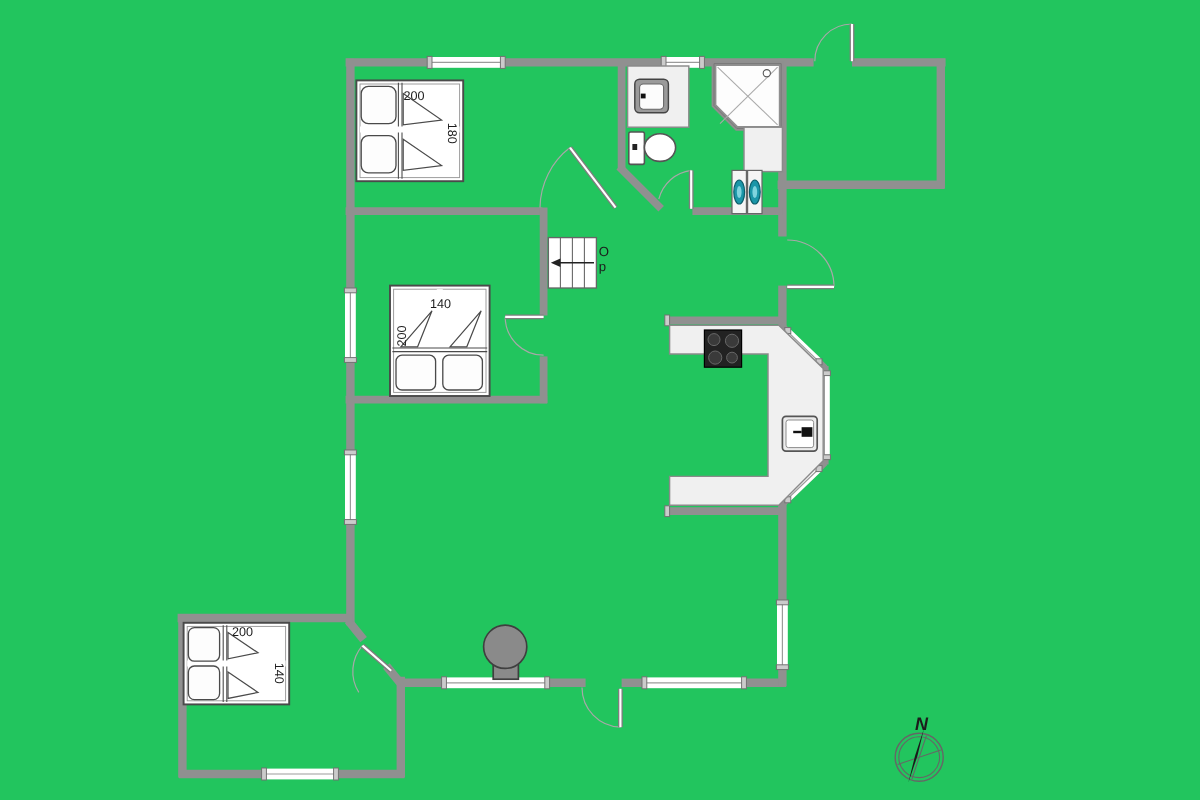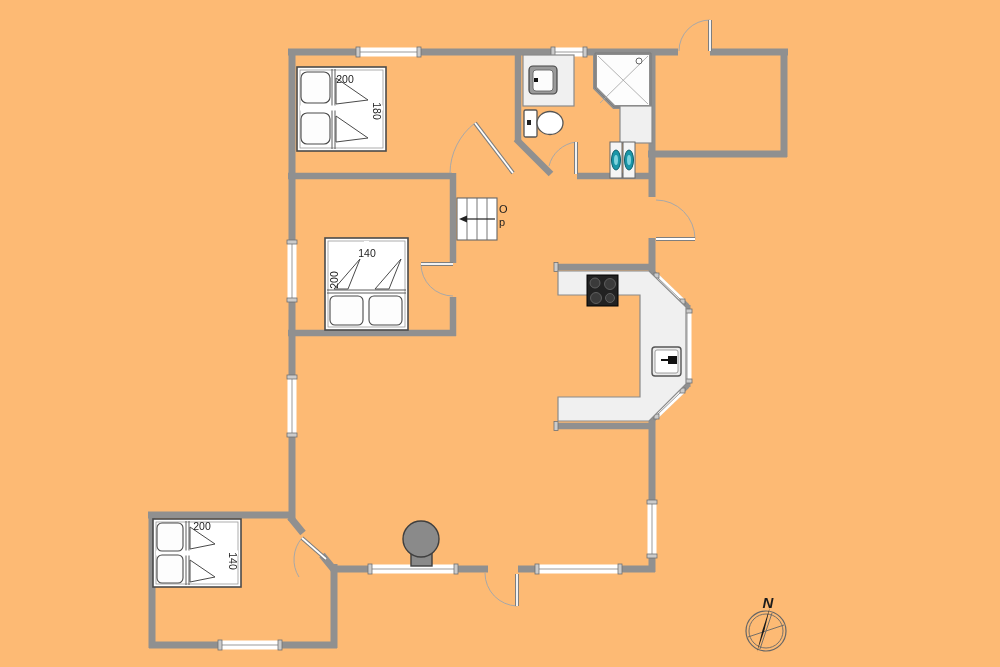--- a/index.html
+++ b/index.html
@@ -1,16 +1,16 @@
 <!DOCTYPE html>
 <html><head>
 <meta charset="utf-8">
 <style>
   html,body{margin:0;padding:0;background:#ffffff;}
-  .stage{position:relative;width:1000px;height:667px;background:#fdba74;overflow:hidden;}
+  .stage{position:relative;width:1000px;height:667px;background:#22c55e;overflow:hidden;}
   svg{display:block;}
   text{font-family:"Liberation Sans","DejaVu Sans",sans-serif;fill:#1c1c1c;}
   .dim{font-size:10.5px;}
   .stairlbl{font-size:11px;}
   .north{font-size:15px;font-weight:bold;font-style:italic;}
   .wall{stroke:#909090;stroke-width:7;fill:none;stroke-linecap:butt;}
   .iwall{stroke:#909090;stroke-width:6.5;fill:none;stroke-linecap:butt;}
   .winline{stroke:#9b9b9b;stroke-width:1;}
   .wincap{fill:#cbcbcb;stroke:#707070;stroke-width:0.8;}
   .leaf{stroke:#7e7e7e;stroke-width:4;}

